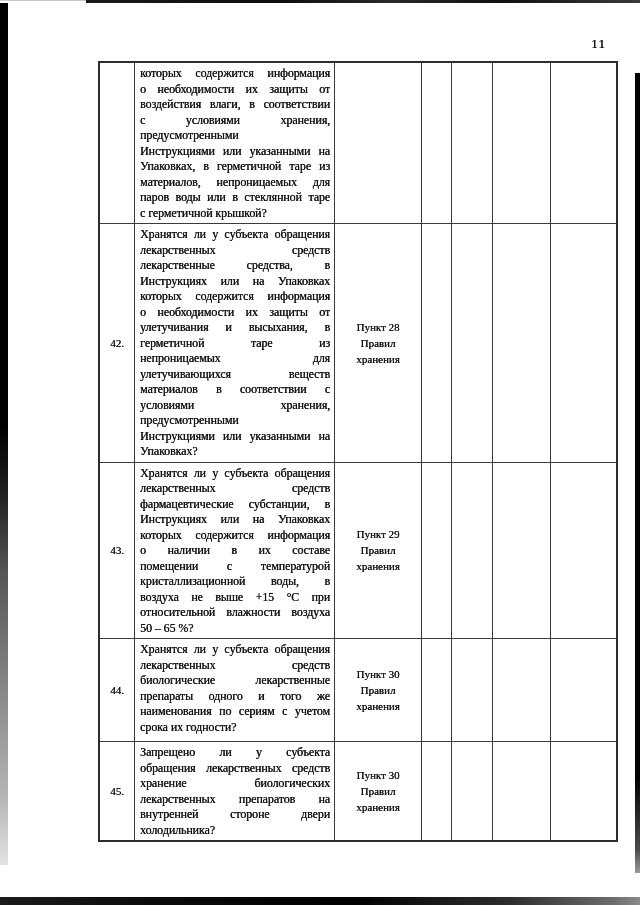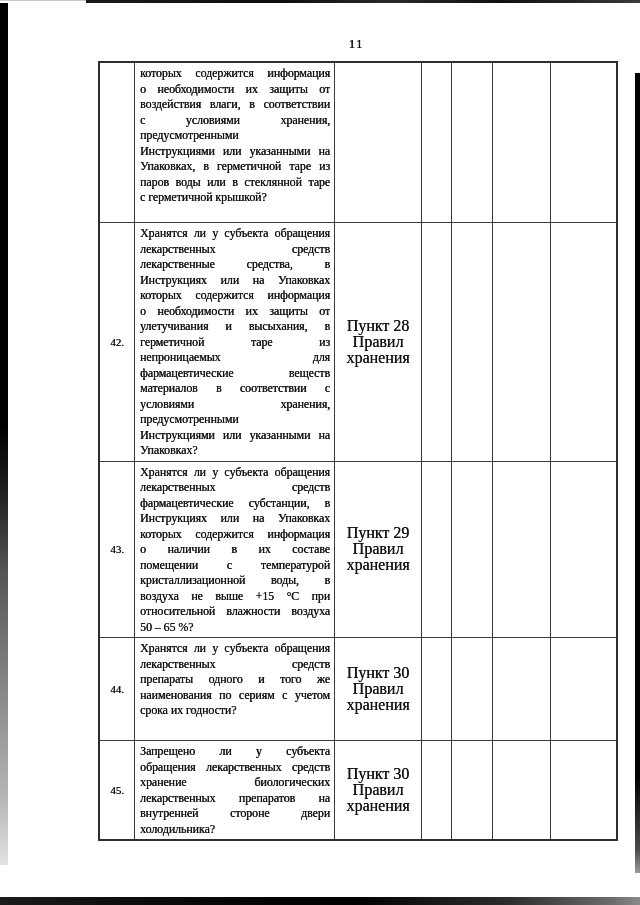--- a/index.html
+++ b/index.html
@@ -22,22 +22,22 @@
   .bottom-bar{
     position:absolute;left:0;bottom:0;height:8px;width:640px;
     background:linear-gradient(90deg,#1b1b1b 0%,#0a0a0a 25%,#000 55%,#2e2e2e 80%,#6e6e6e 96%,#8a8a8a 100%);
   }
   .right-bar{
     position:absolute;right:0;top:73px;width:5px;height:800px;
     background:linear-gradient(#000 0%,#000 88%,#4a4a4a 97%,#9a9a9a 100%);
   }
   
   .page-number{
-    position:absolute;left:98px;top:36px;width:516px;
-    text-align:center;font-size:13.5px;letter-spacing:1px;
+    position:absolute;left:90px;top:36px;width:516px;
+    text-align:right;font-size:13.5px;letter-spacing:1px;
     text-shadow:0.3px 0 0 currentColor;
   }
   
   .doc-table{
     position:absolute;left:98px;top:61px;width:516px;
     border:2px solid #2e2e2e;box-sizing:content-box;
     background:#fff;
   }
   .row{display:flex;align-items:stretch;border-bottom:1.5px solid #3a3a3a;}
   .row:last-child{border-bottom:none;}
@@ -45,21 +45,21 @@
   .row:nth-child(2){min-height:236px;}
   .row:nth-child(3){min-height:173px;}
   .row:nth-child(4){min-height:102px;}
   .row:nth-child(5){min-height:92px;}
   .cell{box-sizing:border-box;border-right:1.5px solid #3a3a3a;}
   .cell:last-child{border-right:none;}
   .c-num{width:35px;display:flex;align-items:center;justify-content:center;
          font-size:11px;text-shadow:0.3px 0 0 currentColor;}
   .c-q{width:200px;padding:3px 4px 2px 5px;}
   .c-ref{width:87px;display:flex;flex-direction:column;justify-content:center;
-         align-items:center;text-align:center;font-size:16px;line-height:16px;
+         align-items:center;text-align:center;font-size:11px;line-height:16px;
          text-shadow:0.25px 0 0 currentColor;}
   .c-a1{width:30px;}
   .c-a2{width:41px;}
   .c-a3{width:58px;}
   .c-a4{width:64.5px;}
   .qline{
     font-size:12px;line-height:15.5px;height:15.5px;overflow:hidden;
     text-align:justify;text-align-last:justify;letter-spacing:-0.1px;
     text-shadow:0.3px 0 0 currentColor;
   }
@@ -80,20 +80,21 @@
     <div class="row">
       <div class="cell c-num"></div>
       <div class="cell c-q">
         <div class="qline">которых содержится информация</div>
         <div class="qline">о необходимости их защиты от</div>
         <div class="qline">воздействия влаги, в соответствии</div>
         <div class="qline">с условиями хранения,</div>
         <div class="qline">предусмотренными</div>
         <div class="qline">Инструкциями или указанными на</div>
         <div class="qline">Упаковках, в герметичной таре из</div>
+        <div class="qline">материалов, непроницаемых для</div>
         <div class="qline">паров воды или в стеклянной таре</div>
         <div class="qline last">с герметичной крышкой?</div>
       </div>
       <div class="cell c-ref"></div>
       <div class="cell c-a1"></div>
       <div class="cell c-a2"></div>
       <div class="cell c-a3"></div>
       <div class="cell c-a4"></div>
     </div>
     <div class="row">
@@ -101,21 +102,21 @@
       <div class="cell c-q">
         <div class="qline">Хранятся ли у субъекта обращения</div>
         <div class="qline">лекарственных средств</div>
         <div class="qline">лекарственные средства, в</div>
         <div class="qline">Инструкциях или на Упаковках</div>
         <div class="qline">которых содержится информация</div>
         <div class="qline">о необходимости их защиты от</div>
         <div class="qline">улетучивания и высыхания, в</div>
         <div class="qline">герметичной таре из</div>
         <div class="qline">непроницаемых для</div>
-        <div class="qline">фармацевтические веществ</div>
+        <div class="qline">улетучивающихся веществ</div>
         <div class="qline">материалов в соответствии с</div>
         <div class="qline">условиями хранения,</div>
         <div class="qline">предусмотренными</div>
         <div class="qline">Инструкциями или указанными на</div>
         <div class="qline last">Упаковках?</div>
       </div>
       <div class="cell c-ref">
         <div>Пункт 28</div>
         <div>Правил</div>
         <div>хранения</div>
@@ -148,20 +149,21 @@
       <div class="cell c-a1"></div>
       <div class="cell c-a2"></div>
       <div class="cell c-a3"></div>
       <div class="cell c-a4"></div>
     </div>
     <div class="row">
       <div class="cell c-num">44.</div>
       <div class="cell c-q">
         <div class="qline">Хранятся ли у субъекта обращения</div>
         <div class="qline">лекарственных средств</div>
+        <div class="qline">биологические лекарственные</div>
         <div class="qline">препараты одного и того же</div>
         <div class="qline">наименования по сериям с учетом</div>
         <div class="qline last">срока их годности?</div>
       </div>
       <div class="cell c-ref">
         <div>Пункт 30</div>
         <div>Правил</div>
         <div>хранения</div>
       </div>
       <div class="cell c-a1"></div>

